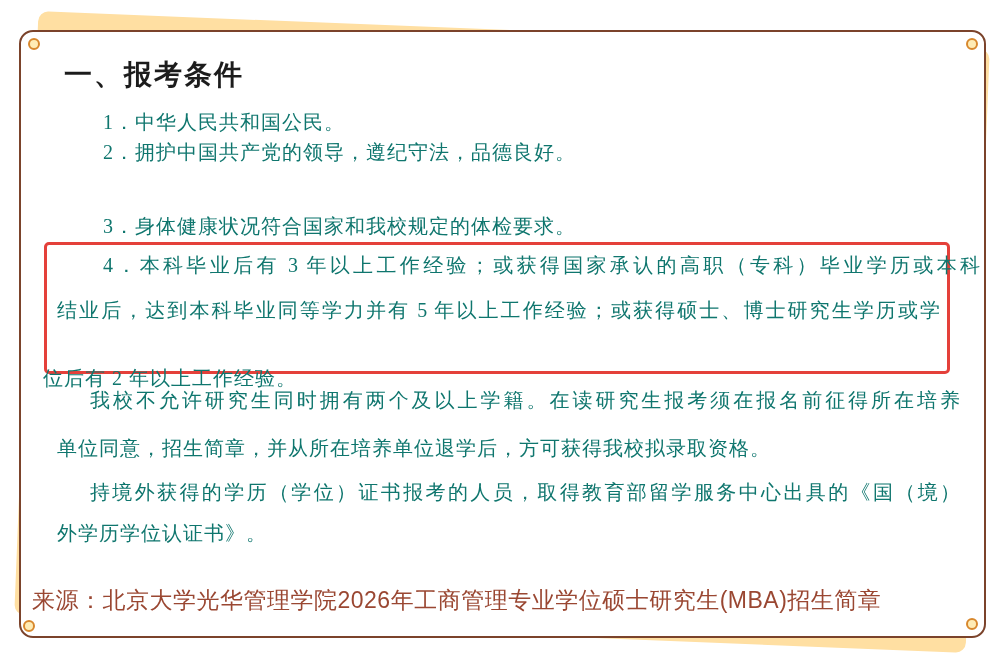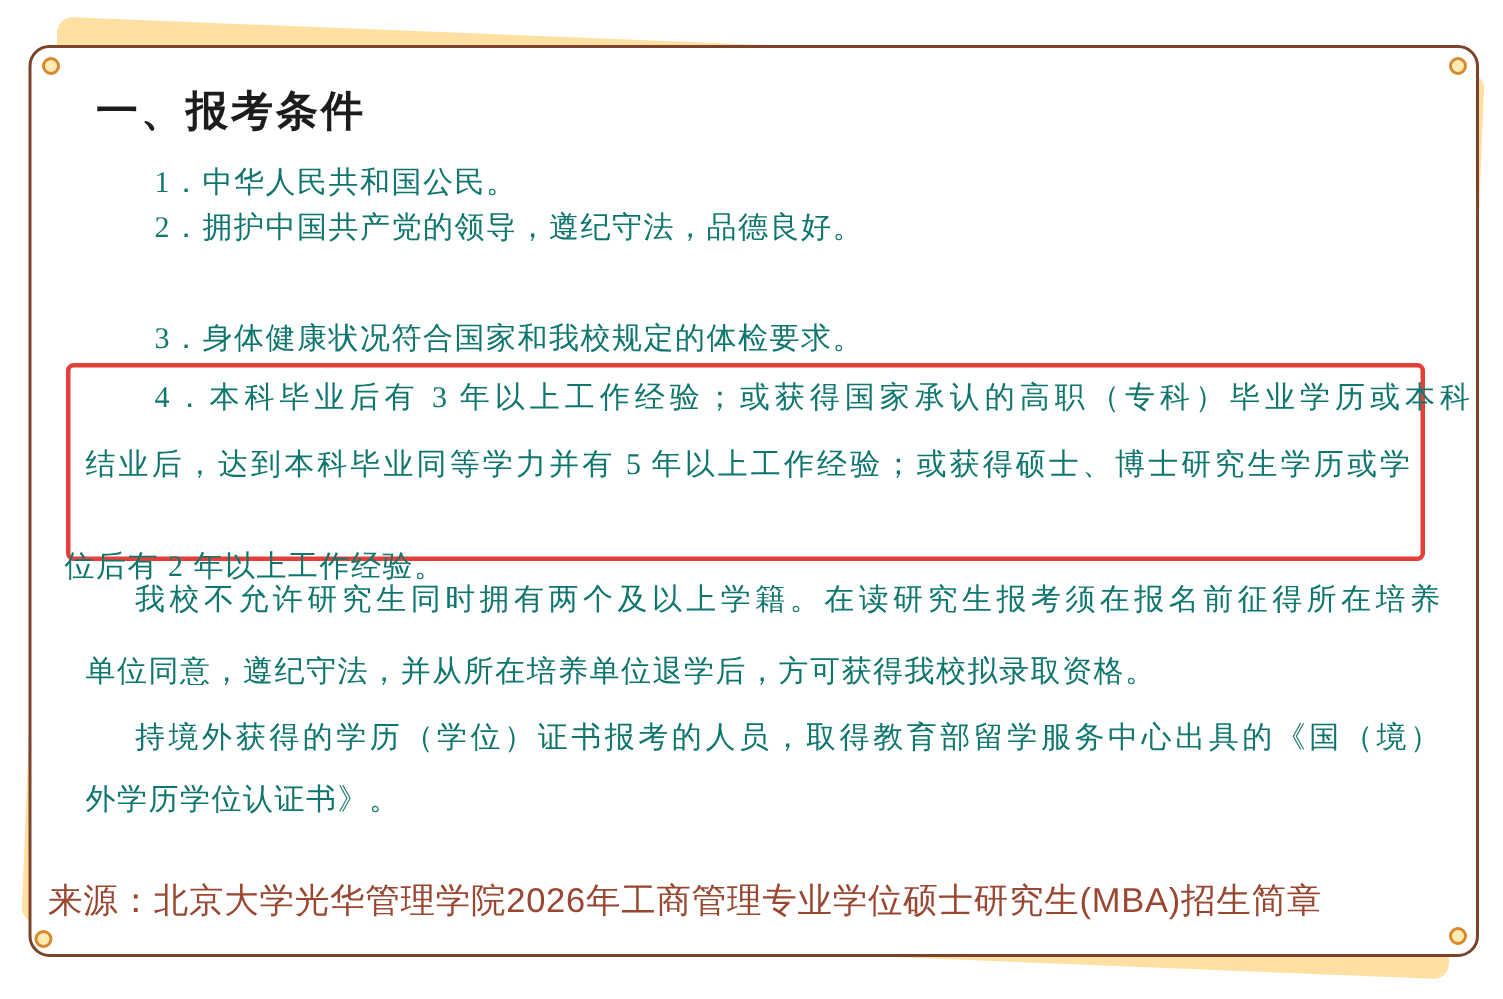--- a/index.html
+++ b/index.html
@@ -122,20 +122,20 @@
 
   <div class="txt i1">1．中华人民共和国公民。</div>
   <div class="txt i2">2．拥护中国共产党的领导，遵纪守法，品德良好。</div>
   <div class="txt i3">3．身体健康状况符合国家和我校规定的体检要求。</div>
 
   <div class="txt just b1">4．本科毕业后有 3 年以上工作经验；或获得国家承认的高职（专科）毕业学历或本科</div>
   <div class="txt just b2">结业后，达到本科毕业同等学力并有 5 年以上工作经验；或获得硕士、博士研究生学历或学</div>
   <div class="txt b3">位后有 2 年以上工作经验。</div>
 
   <div class="txt just p1a">我校不允许研究生同时拥有两个及以上学籍。在读研究生报考须在报名前征得所在培养</div>
-  <div class="txt p1b">单位同意，遵纪守法，并从所在培养单位退学后，方可获得我校拟录取资格。</div>
+  <div class="txt p1b">单位同意，招生简章，并从所在培养单位退学后，方可获得我校拟录取资格。</div>
 
   <div class="txt just p2a">持境外获得的学历（学位）证书报考的人员，取得教育部留学服务中心出具的《国（境）</div>
   <div class="txt p2b">外学历学位认证书》。</div>
 
   <div class="txt source">来源：北京大学光华管理学院2026年工商管理专业学位硕士研究生(MBA)招生简章</div>
 
 </div>
 
 </body></html>

